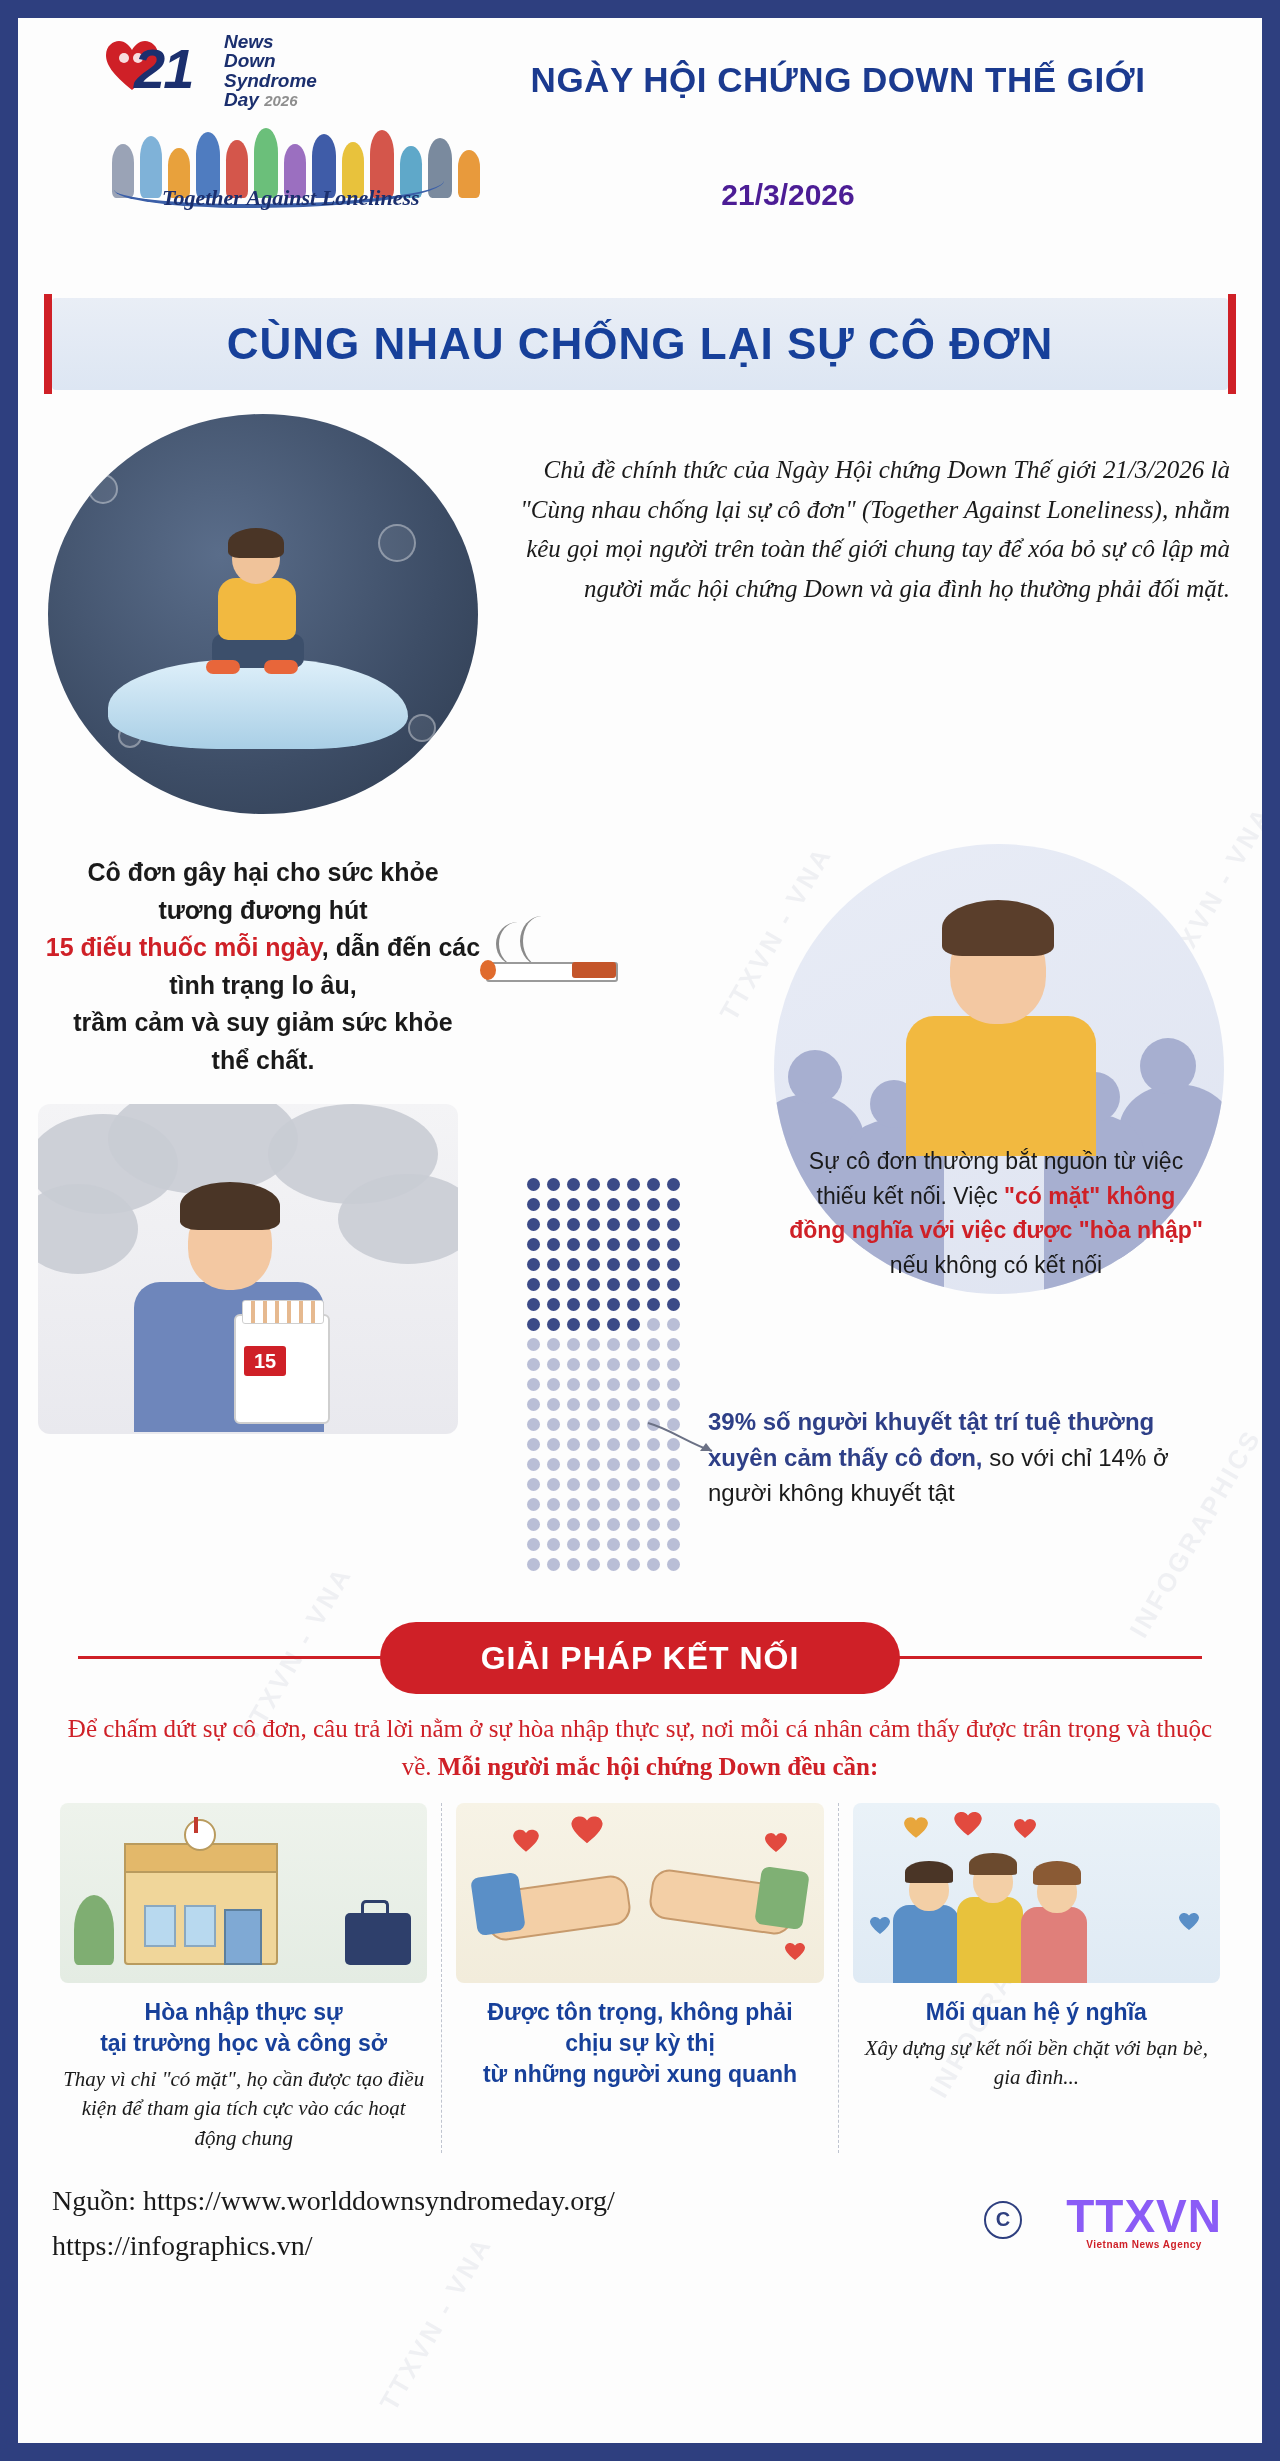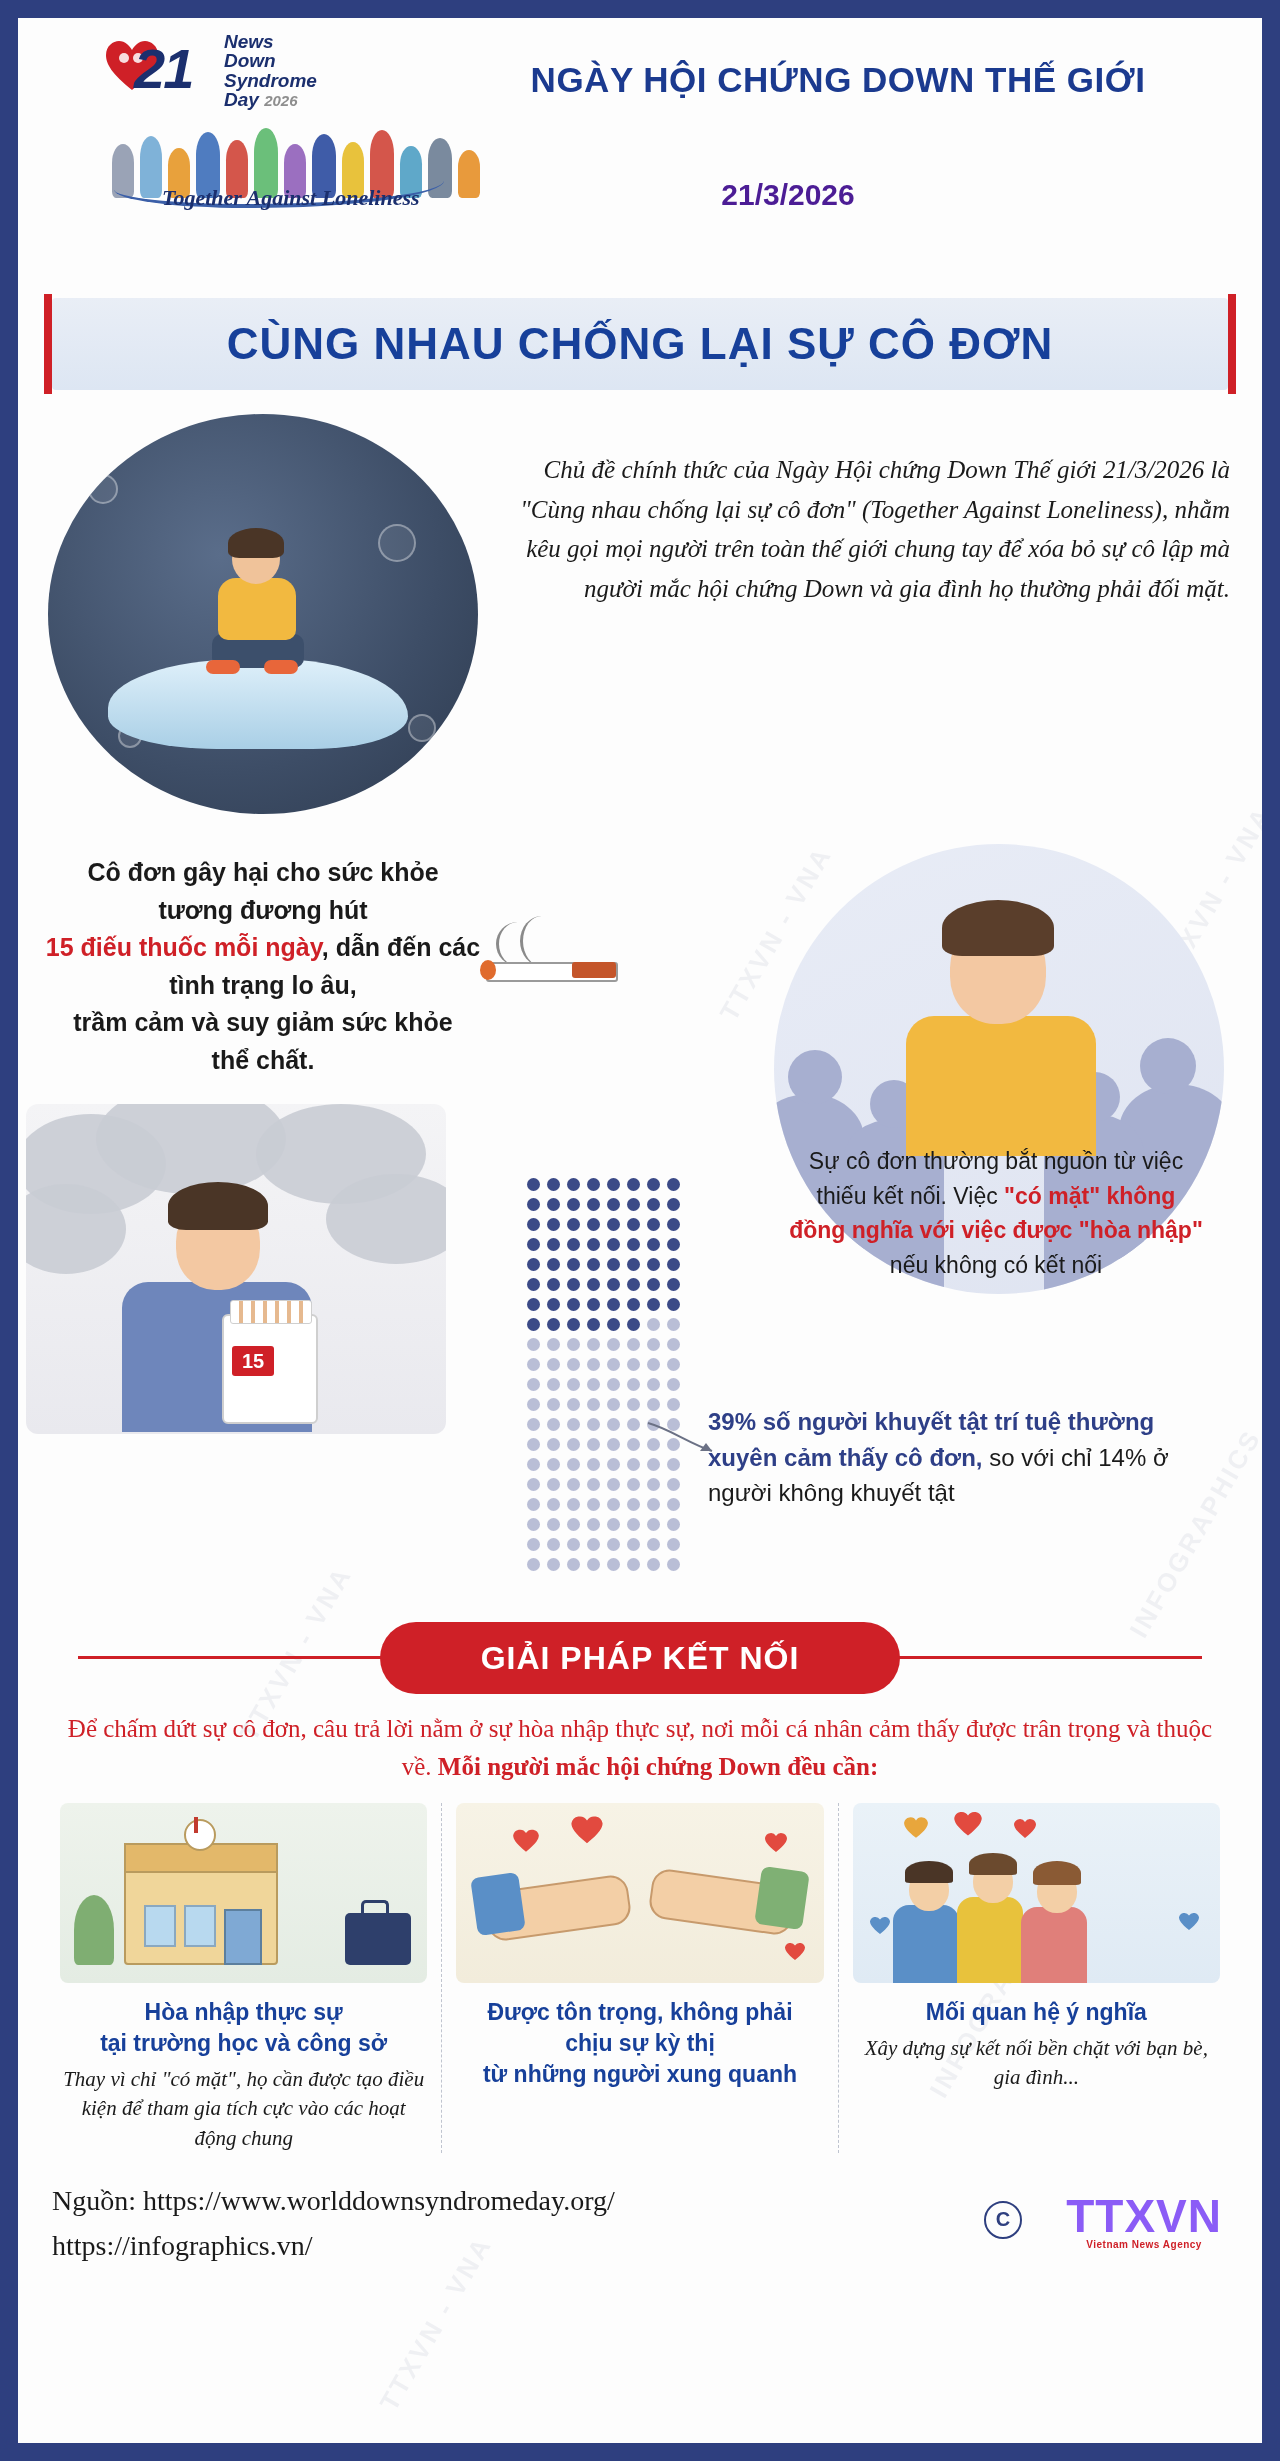--- a/index.html
+++ b/index.html
@@ -273,21 +273,21 @@
     position: absolute; left: -6px; top: 34px; width: 16px; height: 20px;
     background: #e06b2d; border-radius: 50%;
   }
   .smoke {
     position: absolute; left: 10px; top: -4px; width: 40px; height: 44px;
     border-left: 3px solid #8a8a8a; border-radius: 50%;
   }
 
   .smoke-img {
     position: absolute;
-    left: 8px;
+    left: 20px;
     top: 260px;
     width: 420px;
     height: 330px;
     border-radius: 12px;
     overflow: hidden;
     background: linear-gradient(180deg,#f4f4f6 0%, #e9e9ee 100%);
   }
   .cloud {
     position: absolute;
     background: #c9ccd4;

